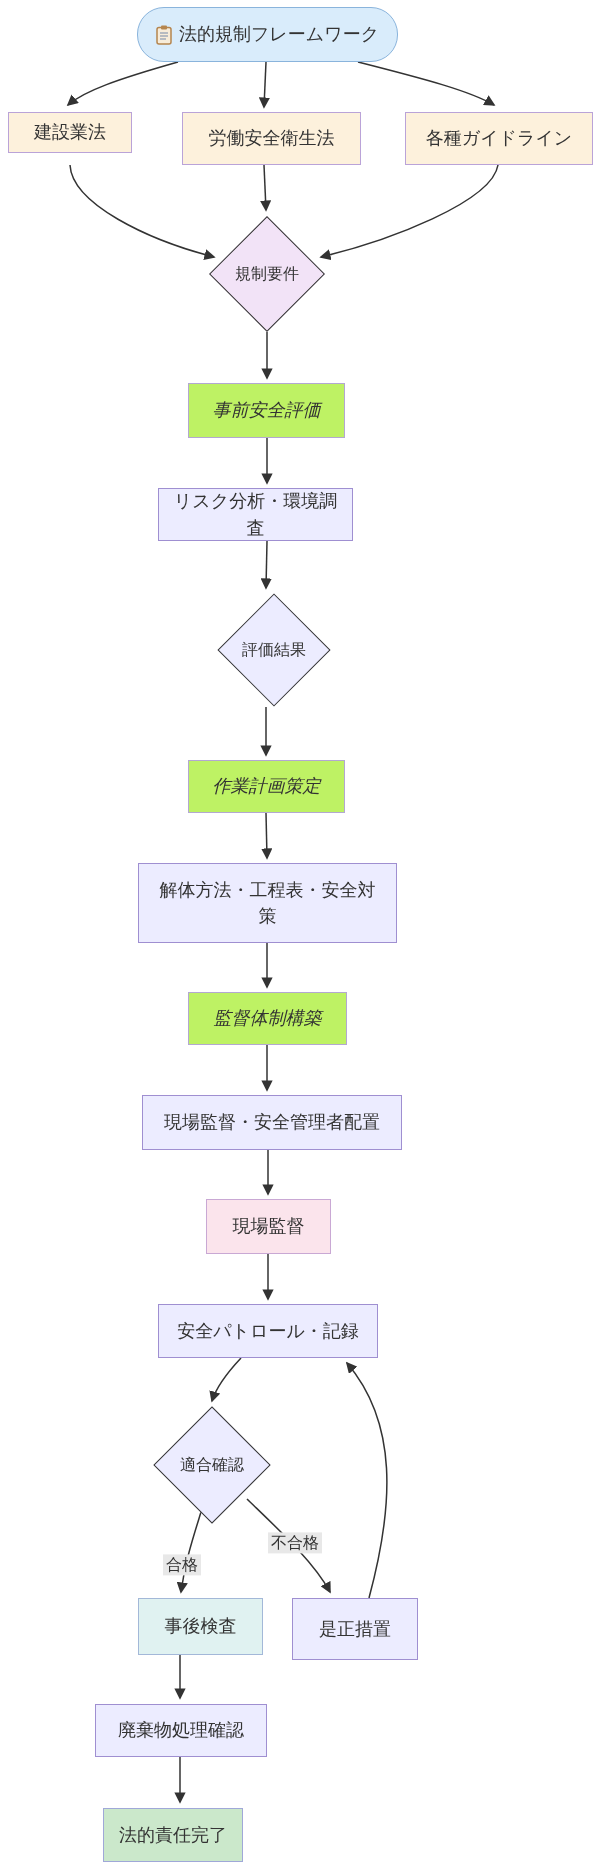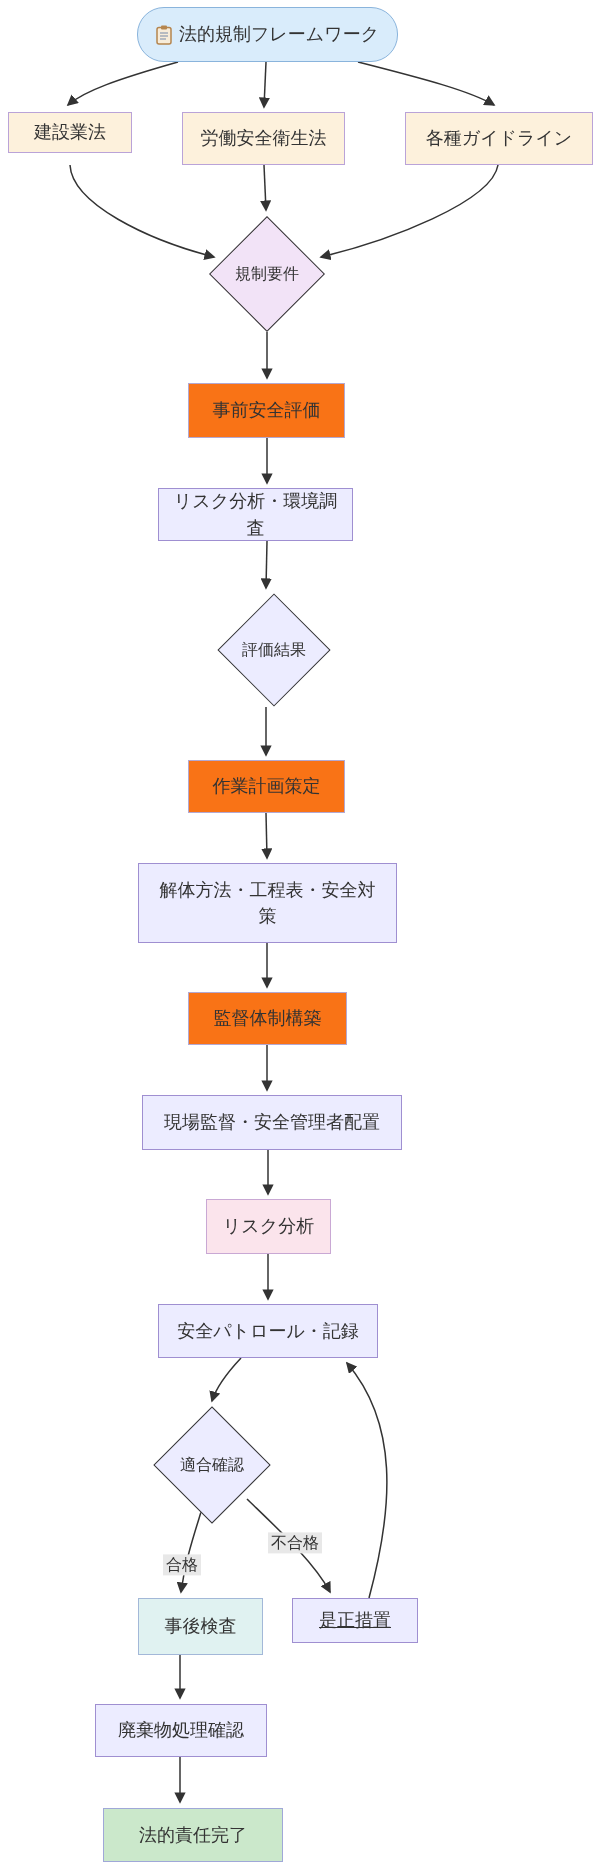--- a/index.html
+++ b/index.html
@@ -13,21 +13,21 @@
   .node {
     position:absolute; box-sizing:border-box;
     display:flex; align-items:center; justify-content:center;
     text-align:center; font-size:18px; line-height:1.45; color:#333333;
     border:1.5px solid; gap:7px; padding:2px 6px;
   }
   .n-blue   { background:#d9ecfb; border-color:#8ab4dc;border-radius:27px; }
   .n-cream  { background:#fdf1dc; border-color:#baa3d8; }
   .n-ppink  { background:#f2e3f7; border-color:#c9a2dd; }
   .n-lav    { background:#ececff; border-color:#9f8fd1; }
-  .n-green  { background:#f97316; border-color:#b3a8d1; }
+  .n-green  { background:#bef264; border-color:#b3a8d1;font-style:italic; }
   .n-pink   { background:#fbe4ec; border-color:#c9a8d4; }
   .n-cyan   { background:#e0f2f1; border-color:#a3b8d8; }
   .n-dgreen { background:#cbe8cb; border-color:#a0a8d8; }
   .prewrap  { white-space:pre-line; }
   .diamond-wrap { position:absolute; }
   .diamond-shape {
     position:absolute; left:50%; top:50%;
     transform:translate(-50%,-50%) rotate(45deg);
     border:1.5px solid; box-sizing:border-box;
   }
@@ -87,21 +87,21 @@
       <line x1="4" y1="11" x2="12" y2="11" stroke="#8a9ab0" stroke-width="1.2"></line>
       <line x1="4" y1="14" x2="10" y2="14" stroke="#8a9ab0" stroke-width="1.2"></line>
     </svg>
     <span>法的規制フレームワーク</span>
   </div>
 
   <div class="node n-cream" style="left:8px; top:112px; width:124px; height:41px;">
     <span>建設業法</span>
   </div>
 
-  <div class="node n-cream" style="left:182px; top:112px; width:163px; height:53px;">
+  <div class="node n-cream" style="left:182px; top:112px; width:179px; height:53px;">
     <span>労働安全衛生法</span>
   </div>
 
   <div class="node n-cream" style="left:405px; top:112px; width:188px; height:53px;">
     <span>各種ガイドライン</span>
   </div>
 
   <div class="diamond-wrap" style="left:209px; top:216px; width:116px; height:116px;">
     <div class="diamond-shape n-ppink" style="width:82px; height:82px;"></div>
     <span class="diamond-label">規制要件</span>
@@ -131,44 +131,44 @@
 
   <div class="node n-green" style="left:188px; top:992px; width:159px; height:53px;">
     <span>監督体制構築</span>
   </div>
 
   <div class="node n-lav" style="left:142px; top:1095px; width:260px; height:55px;">
     <span>現場監督・安全管理者配置</span>
   </div>
 
   <div class="node n-pink" style="left:206px; top:1199px; width:125px; height:55px;">
-    <span>リスク分析</span>
+    <span>現場監督</span>
   </div>
 
   <div class="node n-lav" style="left:158px; top:1304px; width:220px; height:54px;">
     <span>安全パトロール・記録</span>
   </div>
 
   <div class="diamond-wrap" style="left:153px; top:1406px; width:118px; height:118px;">
     <div class="diamond-shape n-lav" style="width:83px; height:83px;"></div>
     <span class="diamond-label">適合確認</span>
   </div>
 
   <div class="edge-label" style="left:182px; top:1565px;">合格</div>
   <div class="edge-label" style="left:295px; top:1543px;">不合格</div>
 
   <div class="node n-cyan" style="left:118px; top:1598px; width:125px; height:57px;margin-left:20px;">
     <span>事後検査</span>
   </div>
 
-  <div class="node n-lav" style="left:292px; top:1598px; width:126px; height:45px;text-decoration:underline;">
+  <div class="node n-lav" style="left:292px; top:1598px; width:126px; height:62px;">
     <span>是正措置</span>
   </div>
 
   <div class="node n-lav" style="left:95px; top:1704px; width:172px; height:53px;">
     <span>廃棄物処理確認</span>
   </div>
 
-  <div class="node n-dgreen" style="left:103px; top:1808px; width:180px; height:54px;">
+  <div class="node n-dgreen" style="left:103px; top:1808px; width:140px; height:54px;">
     <span>法的責任完了</span>
   </div>
 
 </div>
 
 </body></html>

